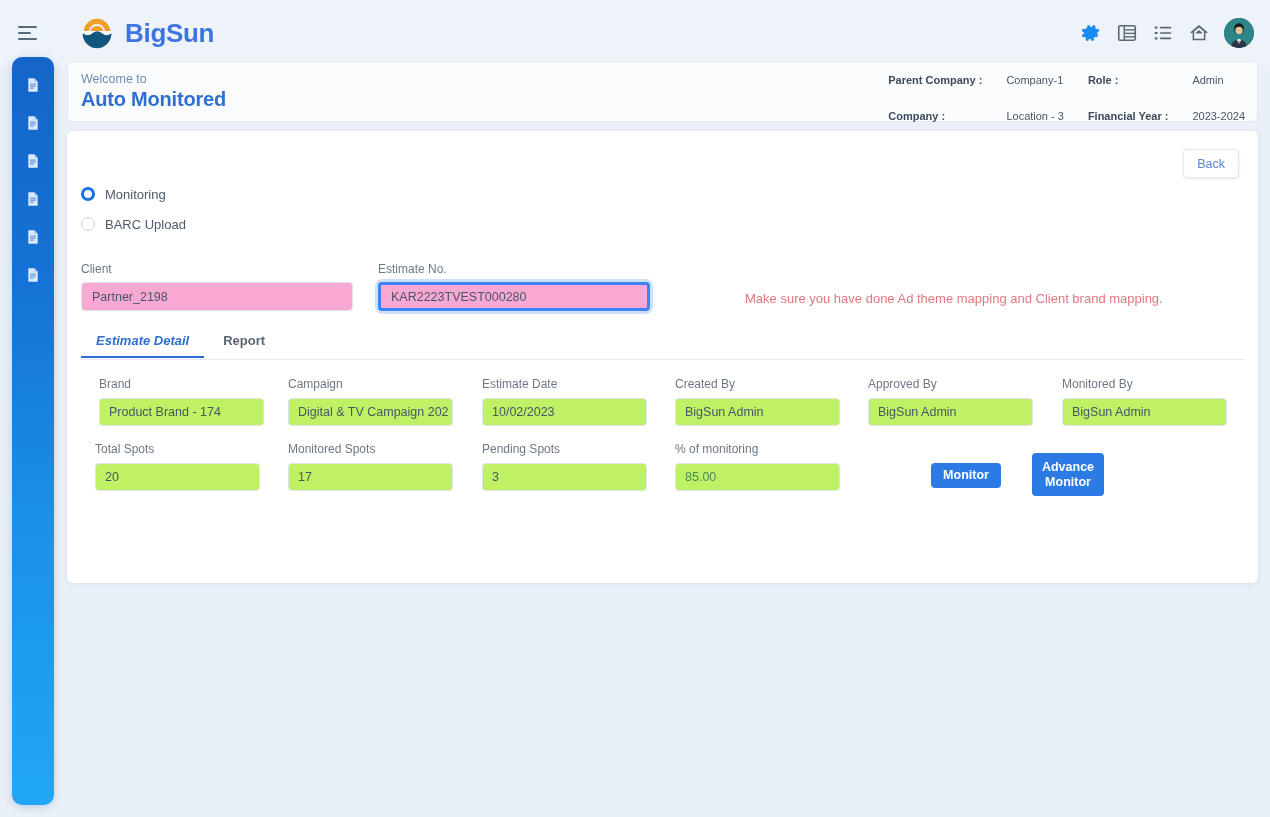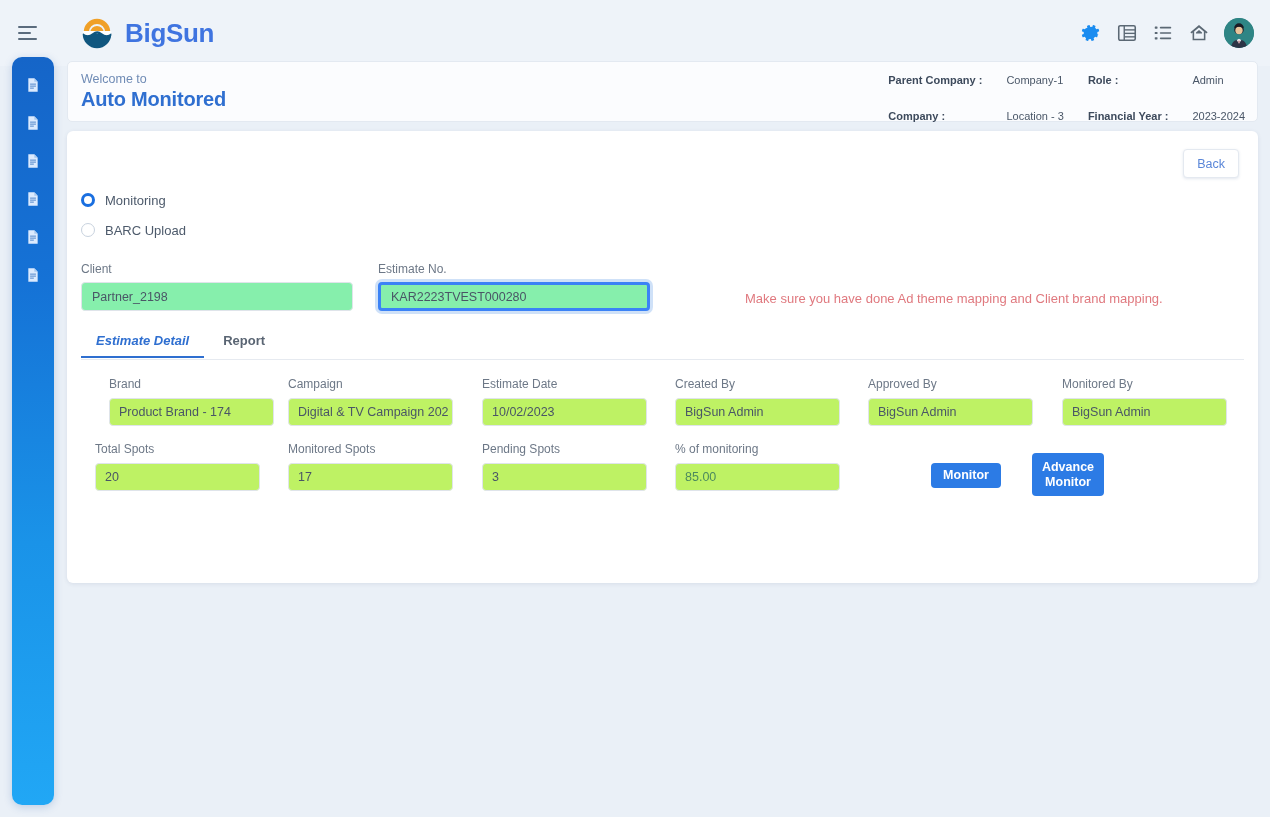--- a/index.html
+++ b/index.html
@@ -118,41 +118,41 @@
     border: 1px solid #e4e9f0;
     border-radius: 4px;
     box-shadow: 0 1px 3px rgba(40,70,120,.13);
     color: #5a86d8; font-size: 12.5px;
     display: flex; align-items: center; justify-content: center;
     cursor: pointer;
   }
 
   .radio-group { position: absolute; left: 14px; top: 56px; }
   .radio-row {
-    display: flex; align-items: center; gap: 10px;
+    display: flex; align-items: flex-start; gap: 10px;
     height: 26px; cursor: pointer;
   }
   .radio-row + .radio-row { margin-top: 4px; }
   .rdot {
     width: 14px; height: 14px; border-radius: 50%;
     border: 1px solid #c8d2de; background: #fff;
     display: flex; align-items: center; justify-content: center;
     flex: 0 0 14px;
   }
   .rdot.on { border: 3px solid #1a6fe0; background: #fff; }
   .radio-label { font-size: 13px; color: #4d5a6b; }
 
   .field-row-top { position: absolute; left: 14px; top: 131px; width: 1160px; }
   .fld { position: absolute; }
   .fld label {
     display: block; font-size: 12px; color: #6d7887;
     margin-bottom: 6px;
   }
   .fld .inp {
-    height: 29px; background: #86efac;
+    height: 29px; background: #f9a8d4;
     border: 1px solid #dfe4ea; border-radius: 4px;
     font-size: 12.5px; color: #4a5666;
     padding: 0 10px; display: flex; align-items: center;
     white-space: nowrap; overflow: hidden;
   }
   .fld .inp.focused {
     border: 3px solid #3b82f6;
     box-shadow: 0 0 0 3px rgba(110,165,235,.33);
   }
   .warn-text {
@@ -371,21 +371,21 @@
     <div class="warn-text">Make sure you have done Ad theme mapping and Client brand mapping.</div>
 
     <div class="tabs">
       <div class="tab active">Estimate Detail</div>
       <div class="tab">Report</div>
     </div>
 
     <div class="grid-form">
 
       <div class="gf-row">
-        <div class="gf-cell" style="left:14px;">
+        <div class="gf-cell" style="left:4px;">
           <label>Brand</label>
           <div class="inp">Product Brand - 174</div>
         </div>
         <div class="gf-cell" style="left:193px;">
           <label>Campaign</label>
           <div class="inp">Digital &amp; TV Campaign 202</div>
         </div>
         <div class="gf-cell" style="left:387px;">
           <label>Estimate Date</label>
           <div class="inp">10/02/2023</div>

